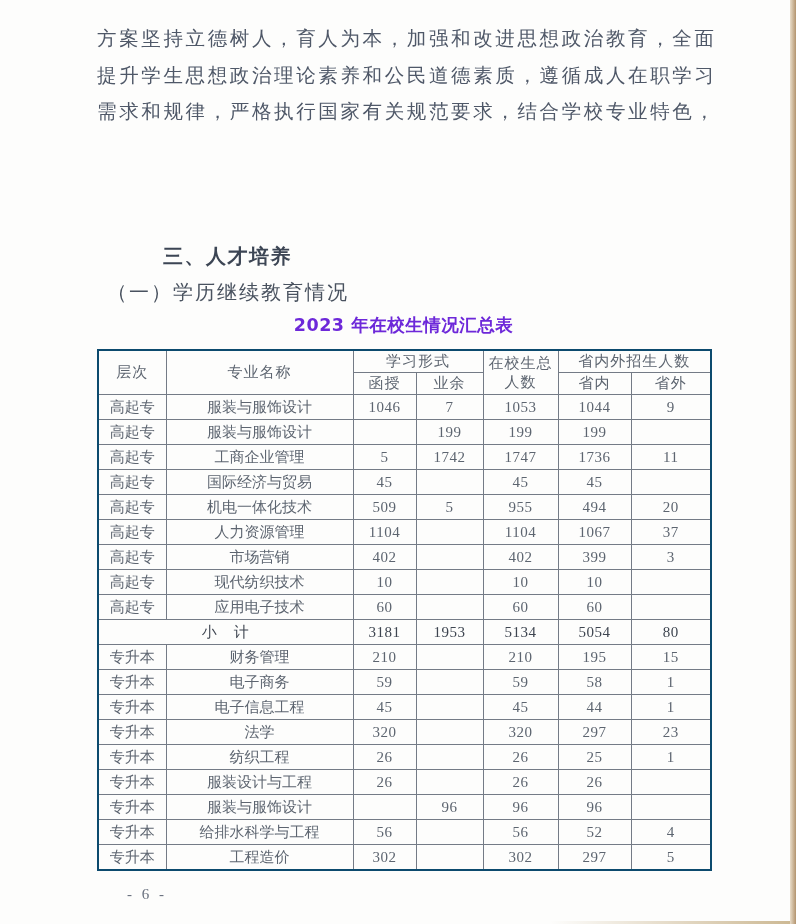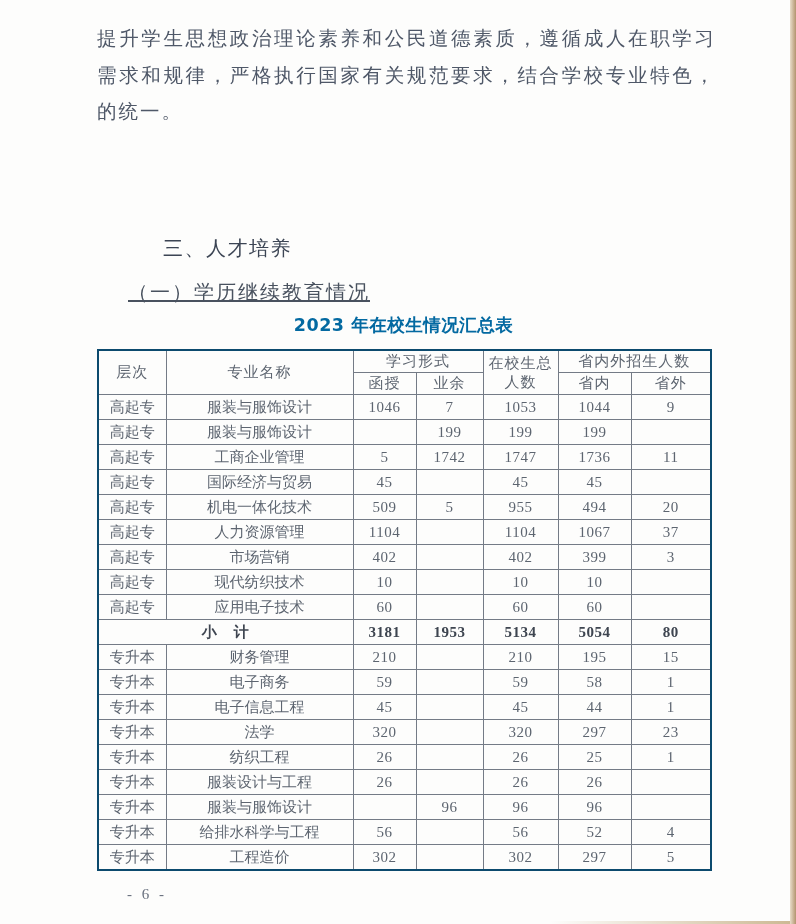--- a/index.html
+++ b/index.html
@@ -26,67 +26,67 @@
   }
   .body-text .line {
     height: 36.5px; line-height: 36.5px;
     text-align: justify; text-align-last: justify;
     overflow: hidden;
   }
   .body-text .line.last {
     text-align-last: left; letter-spacing: 2px;
   }
   .section-heading {
-    position: absolute; left: 163px; top: 235px;
+    position: absolute; left: 163px; top: 243px;
     font-family: "DejaVu Sans", "Liberation Sans", sans-serif;
-    font-size: 20px; font-weight: normal; color: #3c4554;
+    font-size: 20px; font-weight: bold; color: #3c4554;
     letter-spacing: 1.5px;
     text-align: right;
   }
   .subsection-heading {
-    position: absolute; left: 128px; top: 279px;
-    font-size: 20px; color: #49525f; letter-spacing: 2px; text-decoration: underline;
+    position: absolute; left: 107px; top: 279px;
+    font-size: 20px; color: #49525f; letter-spacing: 2px;
   }
   .table-title {
     position: absolute; left: 97px; top: 313px; width: 613px;
     text-align: center;
     font-family: "DejaVu Sans", "Liberation Sans", sans-serif;
-    font-size: 17.5px; font-weight: bold; color: #0369a1;
+    font-size: 17.5px; font-weight: bold; color: #6d28d9;
     letter-spacing: 0.5px;
   }
   table.summary {
     position: absolute; left: 97px; top: 349px;
     width: 613px;
     border-collapse: collapse; table-layout: fixed;
     font-size: 15px; color: #5d6570;
   }
   table.summary th, table.summary td {
     border: 1px solid #747b86;
     text-align: center; vertical-align: middle;
     padding: 0; font-weight: normal;
     overflow: hidden; white-space: nowrap;
   }
   table.summary { border: 2px solid #0c4a6e; }
   table.summary thead th { height: 21px; line-height: 1.25; letter-spacing: 1px; }
   table.summary tbody td { height: 24px; }
   table.summary td.num { font-family: "Liberation Serif", "DejaVu Serif", serif; letter-spacing: 0.5px; }
-  tr.subtotal td { font-weight: bold; color: #3e4550; letter-spacing: 1px; }
+  tr.subtotal td { font-weight: normal; color: #3e4550; letter-spacing: 1px; }
   .page-number {
     position: absolute; left: 127px; top: 886px;
     font-size: 15px; color: #68707e; letter-spacing: 3px;
     font-family: "Liberation Serif", "DejaVu Serif", serif;
   }
 </style>
 </head>
 <body>
 
 <div class="body-text">
+  <div class="line">方案坚持立德树人，育人为本，加强和改进思想政治教育，全面</div>
   <div class="line">提升学生思想政治理论素养和公民道德素质，遵循成人在职学习</div>
   <div class="line">需求和规律，严格执行国家有关规范要求，结合学校专业特色，</div>
-  <div class="line last">的统一。</div>
 </div>
 
 <div class="section-heading">三、人才培养</div>
 <div class="subsection-heading">（一）学历继续教育情况</div>
 <div class="table-title">2023 年在校生情况汇总表</div>
 
 <table class="summary">
   <colgroup>
     <col style="width:68px">
       <col style="width:187px">

